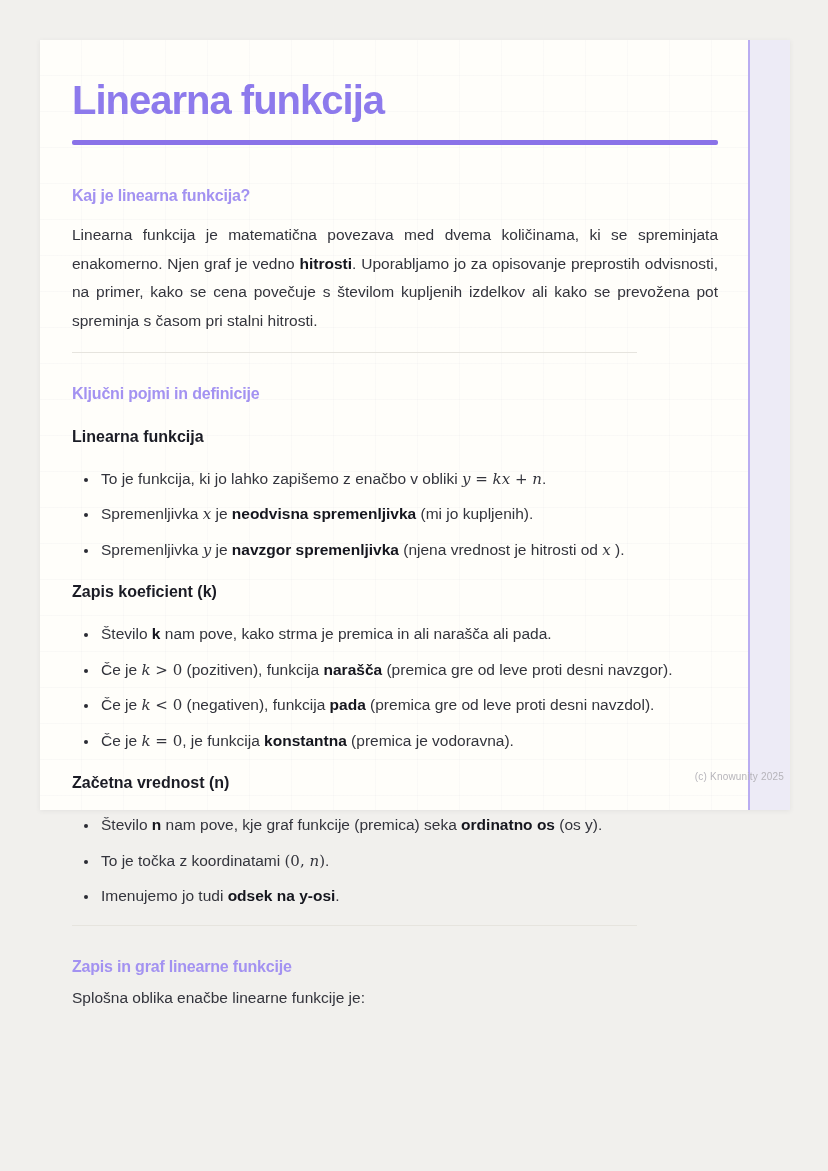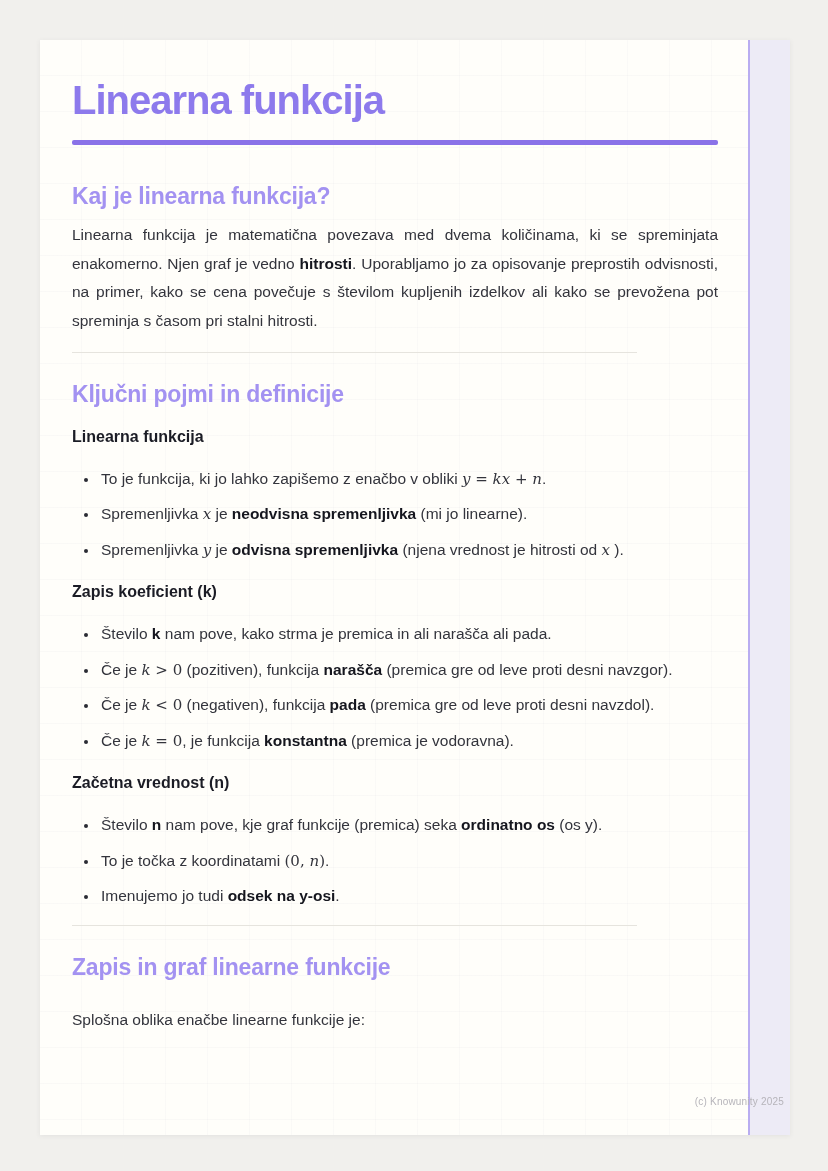--- a/index.html
+++ b/index.html
@@ -9,21 +9,21 @@
     height: 1171px;
     background: #f1f0ed;
     overflow: hidden;
     font-family: "Liberation Sans", sans-serif;
   }
   .card {
     position: absolute;
     left: 40px;
     top: 40px;
     width: 750px;
-    height: 1095px;
+    height: 770px;
     background: #fffefa;
     box-shadow: 0 1px 5px rgba(60,60,80,0.08);
     background-image:
       repeating-linear-gradient(to bottom, transparent 0px, transparent 35px, rgba(130,130,165,0.045) 35px, rgba(130,130,165,0.045) 36px),
       repeating-linear-gradient(to right, transparent 0px, transparent 41px, rgba(130,130,165,0.04) 41px, rgba(130,130,165,0.04) 42px);
   }
   .strip {
     position: absolute;
     top: 0;
     right: 0;
@@ -48,38 +48,38 @@
   }
   .rule {
     height: 5px;
     width: 646px;
     margin-top: 16px;
     background: #8a72e8;
     border-radius: 2px;
   }
   h2 {
     margin: 28px 0 0 0;
-    font-size: 23px;
+    font-size: 16px;
     line-height: 26px;
     font-weight: 700;
     letter-spacing: -0.2px;
     color: #a392f1;
   }
   .rule + h2 { margin-top: 38px; }
   p {
     margin: 12px 0 0 0;
     font-size: 15.5px;
     color: #33343c;
   }
   p.intro {
     text-align: justify;
     line-height: 28.7px;
   }
   p.closing {
-    margin-top: 28px;
+    margin-top: 6px;
     line-height: 24px;
   }
   .divider {
     border: none;
     border-top: 1px solid #e6e4de;
     width: 565px;
     margin: 16px 0 0 0;
   }
   h3 {
     margin: 20px 0 0 0;
@@ -136,22 +136,22 @@
     <h2>Kaj je linearna funkcija?</h2>
     <p class="intro"><span>Linearna funkcija je matematična povezava med dvema količinama, ki se spreminjata enakomerno. Njen graf je vedno </span><span class="seg-b">hitrosti</span><span>. Uporabljamo jo za opisovanje preprostih odvisnosti, na primer, kako se cena povečuje s številom kupljenih izdelkov ali kako se prevožena pot spreminja s časom pri stalni hitrosti.</span></p>
 
     <hr class="divider">
 
     <h2>Ključni pojmi in definicije</h2>
 
     <h3>Linearna funkcija</h3>
     <ul>
         <li><span>To je funkcija, ki jo lahko zapišemo z enačbo v obliki </span><span class="seg-m">y</span><span class="seg-mr"> = </span><span class="seg-m">kx</span><span class="seg-mr"> + </span><span class="seg-m">n</span><span>.</span></li>
-        <li><span>Spremenljivka </span><span class="seg-m">x</span><span> je </span><span class="seg-b">neodvisna spremenljivka</span><span> (mi jo linearne).</span></li>
-        <li><span>Spremenljivka </span><span class="seg-m">y</span><span> je </span><span class="seg-b">odvisna spremenljivka</span><span> (njena vrednost je hitrosti od </span><span class="seg-m">x</span><span> ).</span></li>
+        <li><span>Spremenljivka </span><span class="seg-m">x</span><span> je </span><span class="seg-b">neodvisna spremenljivka</span><span> (mi jo kupljenih).</span></li>
+        <li><span>Spremenljivka </span><span class="seg-m">y</span><span> je </span><span class="seg-b">navzgor spremenljivka</span><span> (njena vrednost je hitrosti od </span><span class="seg-m">x</span><span> ).</span></li>
       </ul>
 
     <h3>Zapis koeficient (k)</h3>
     <ul>
         <li><span>Število </span><span class="seg-b">k</span><span> nam pove, kako strma je premica in ali narašča ali pada.</span></li>
         <li><span>Če je </span><span class="seg-m">k</span><span class="seg-mr"> &gt; 0</span><span> (pozitiven), funkcija </span><span class="seg-b">narašča</span><span> (premica gre od leve proti desni navzgor).</span></li>
         <li><span>Če je </span><span class="seg-m">k</span><span class="seg-mr"> &lt; 0</span><span> (negativen), funkcija </span><span class="seg-b">pada</span><span> (premica gre od leve proti desni navzdol).</span></li>
         <li><span>Če je </span><span class="seg-m">k</span><span class="seg-mr"> = 0</span><span>, je funkcija </span><span class="seg-b">konstantna</span><span> (premica je vodoravna).</span></li>
       </ul>
 

